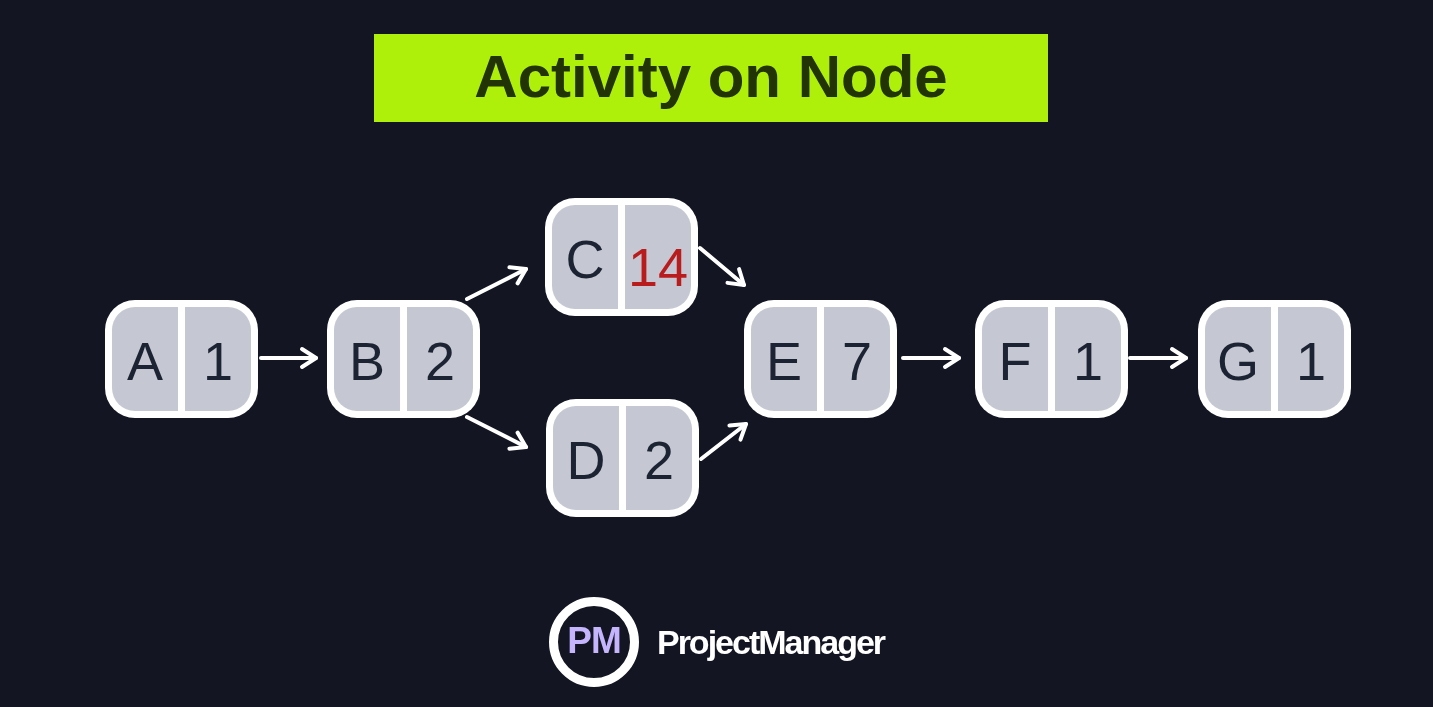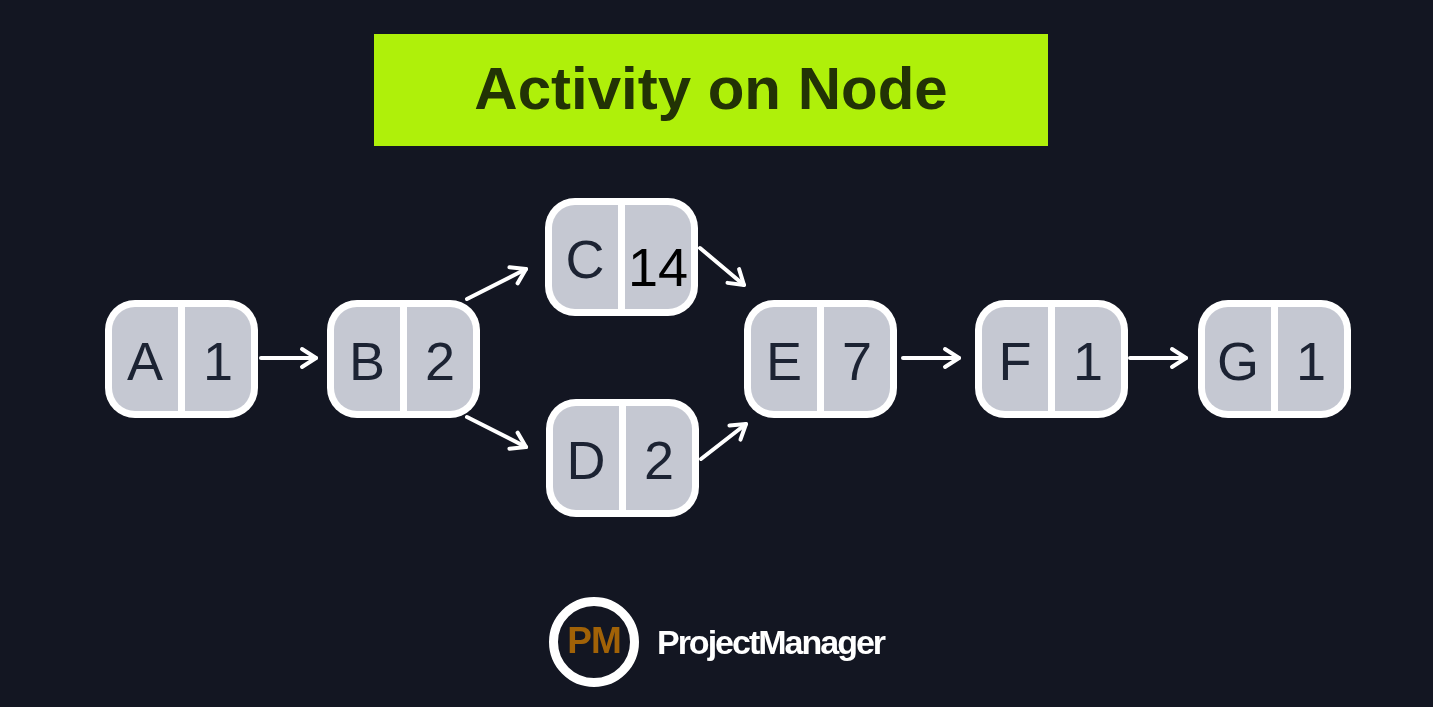--- a/index.html
+++ b/index.html
@@ -13,21 +13,21 @@
     width: 1433px;
     height: 707px;
     background: #131622;
     overflow: hidden;
   }
   .title-banner {
     position: absolute;
     left: 374px;
     top: 34px;
     width: 674px;
-    height: 112px;
+    height: 88px;
     background: #aff00a;
     display: flex;
     align-items: center;
     justify-content: center;
   }
   .title-text {
     font-size: 60px;
     font-weight: 700;
     color: #223305;
     letter-spacing: 0px;
@@ -92,21 +92,21 @@
     box-sizing: border-box;
     border: 9px solid #ffffff;
     border-radius: 50%;
     display: flex;
     align-items: center;
     justify-content: center;
   }
   .pm-circle span {
     font-size: 37px;
     font-weight: 700;
-    color: #a16207;
+    color: #c4b5fd;
     letter-spacing: -1px;
     padding-bottom: 2px;
   }
   .brand-text {
     font-size: 34px;
     font-weight: 700;
     color: #ffffff;
     letter-spacing: -2px;
     white-space: nowrap;
   }
@@ -152,21 +152,21 @@
       <div class="cell cell-right" style="background: rgb(197, 200, 210);">
         <span class="cell-text" style="color: rgb(28, 35, 51);">2</span>
       </div>
     </div>
 
     <div class="node" style="left: 545px; top: 198px; background: rgb(255, 255, 255);">
       <div class="cell cell-left" style="background: rgb(197, 200, 210);">
         <span class="cell-text" style="color: rgb(28, 35, 51);">C</span>
       </div>
       <div class="cell cell-right" style="background: rgb(197, 200, 210);">
-        <span class="cell-text" style="color: #000000; margin-top: 16px;">14</span>
+        <span class="cell-text" style="color: #b91c1c; margin-top: 16px;">14</span>
       </div>
     </div>
 
     <div class="node" style="left: 546px; top: 399px; background: rgb(255, 255, 255);">
       <div class="cell cell-left" style="background: rgb(197, 200, 210);">
         <span class="cell-text" style="color: rgb(28, 35, 51);">D</span>
       </div>
       <div class="cell cell-right" style="background: rgb(197, 200, 210);">
         <span class="cell-text" style="color: rgb(28, 35, 51);">2</span>
       </div>

